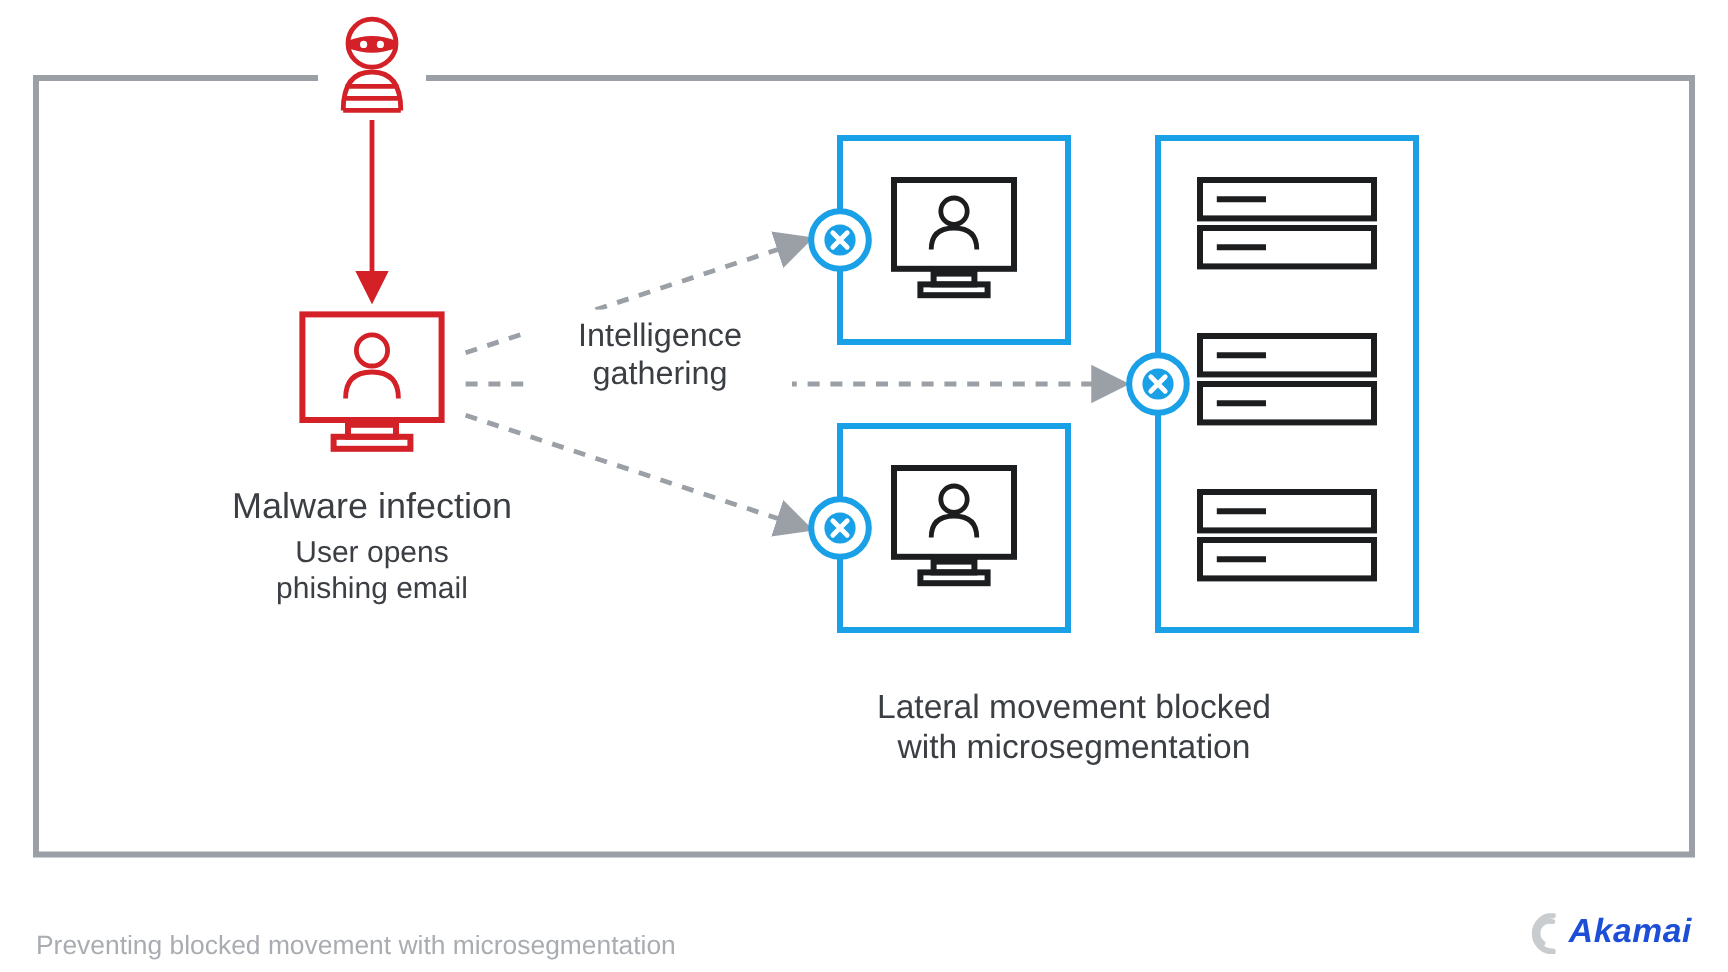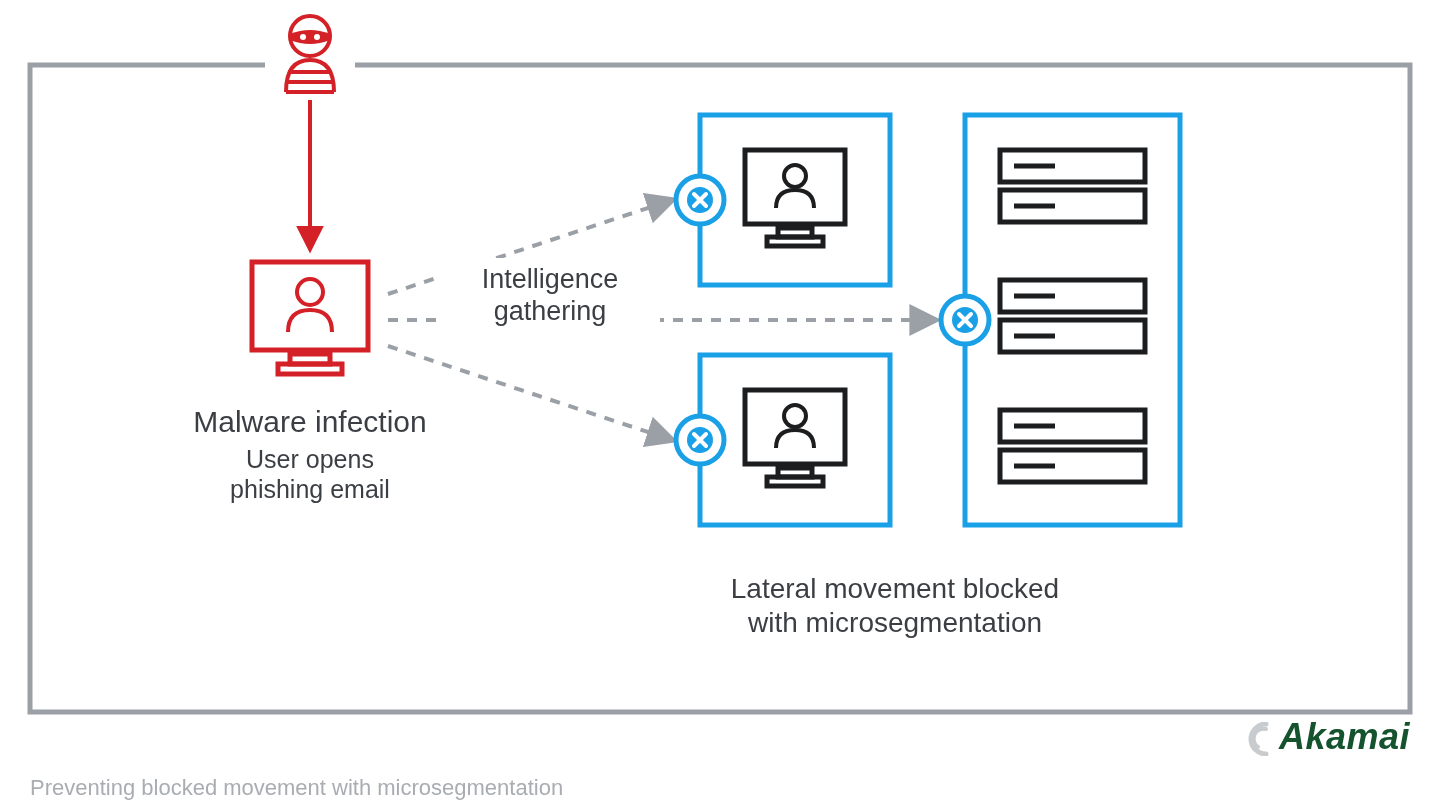--- a/index.html
+++ b/index.html
@@ -19,24 +19,24 @@
   .caption {
     position: absolute;
     left: 30px;
     top: 775px;
     font-size: 22px;
     color: #a9adb1;
   }
   .logo {
     position: absolute;
     right: 30px;
-    top: 716px;
-    font-size: 36px;
+    top: 760px;
+    font-size: 28px;
     font-weight: 600;
-    color: #14532d;
+    color: #1d4ed8;
     font-style: italic;
     letter-spacing: 0.5px;
   }
   .logo .ring {
     display: inline-block;
     vertical-align: middle;
     margin-right: -6px;
   }
 </style>
 </head>

